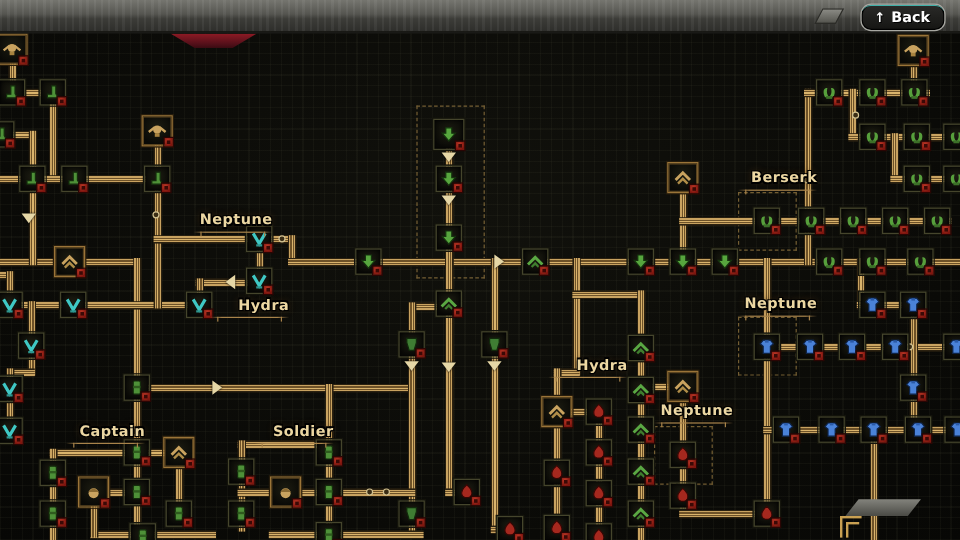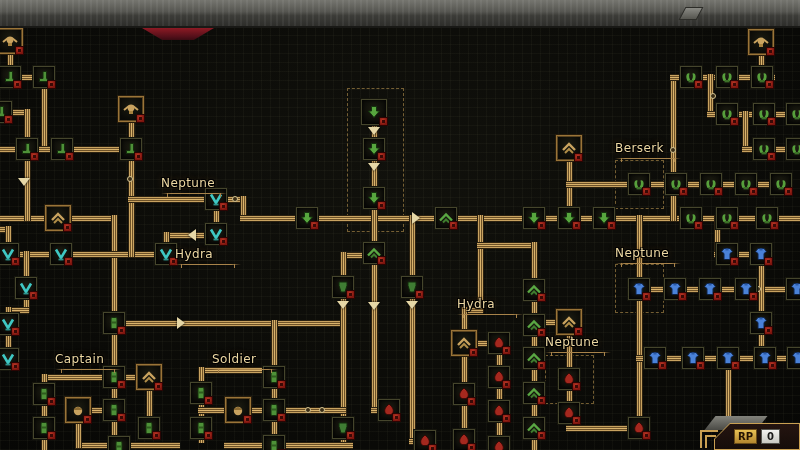--- a/index.html
+++ b/index.html
@@ -66,22 +66,22 @@
     background:radial-gradient(circle at 40% 35%,#c03a28,#7d150e 70%);
     border:1px solid #2a0504;box-sizing:border-box;}
   .badge::after{content:"";position:absolute;left:2px;top:2px;width:3px;height:3px;background:#3a0906;}
   .chev{position:absolute;width:0;height:0;border:6px solid transparent;filter:drop-shadow(0 0 1px #000);}
   .chev.d{border-top:8px solid #e6d7a6;border-bottom:none;}
   .chev.l{border-right:8px solid #e6d7a6;border-left:none;}
   .chev.r{border-left:8px solid #e6d7a6;border-right:none;}
   .ring{position:absolute;width:6px;height:6px;border:1px solid #d3c392;border-radius:50%;
     box-sizing:border-box;background:#3a2d15;}
   .bracket{position:absolute;border:1px dashed rgba(200,160,85,0.55);}
-  .tlabel{position:absolute;transform:translateX(-50%);color:#ecd7a2;font-weight:normal;
-    font-size:12px;letter-spacing:0.4px;white-space:nowrap;text-align:left;
+  .tlabel{position:absolute;transform:translateX(-50%);color:#ecd7a2;font-weight:bold;
+    font-size:12px;letter-spacing:0.4px;white-space:nowrap;text-align:right;
     text-shadow:1px 1px 0 #000,-1px -1px 0 #000,1px -1px 0 #000,-1px 1px 0 #000,0 0 6px #402a10;}
   .tlabel .ul{position:relative;margin:1px auto 0;height:6px;width:66px;}
   .tlabel .ul::before{content:"";position:absolute;left:0;right:0;top:2px;height:1px;
     background:linear-gradient(90deg,transparent,#a8834a 15%,#a8834a 85%,transparent);}
   .tlabel .ul::after{content:"";position:absolute;left:6px;right:6px;top:2px;height:4px;
     border-left:1px solid #a8834a;border-right:1px solid #a8834a;}
 </style>
 </head>
 <body>
 
@@ -845,23 +845,20 @@
       </div>
       <div class="tlabel" style="left: 245px; top: 352px;">
         <div>Soldier</div>
         <div class="ul"></div>
       </div>
     </div>
 
   <div id="topbar"></div>
   <div id="red-notch"></div>
   <div id="back-wing"></div>
+  <div id="back-btn">
+    <span class="arr">↑</span><span>Back</span>
+  </div>
 
   <div id="rp-grey"></div>
   <div class="rp-deco" style="left:700px;bottom:2px;width:16px;height:16px;"></div>
   <div class="rp-deco" style="left:705px;bottom:2px;width:9px;height:11px;"></div>
-  <div id="rp-panel">
-    <div class="inner">
-      <span class="rp-tag">RP</span>
-      <span class="rp-val">0</span>
-    </div>
-  </div>
 </div>
 
 </body></html>

